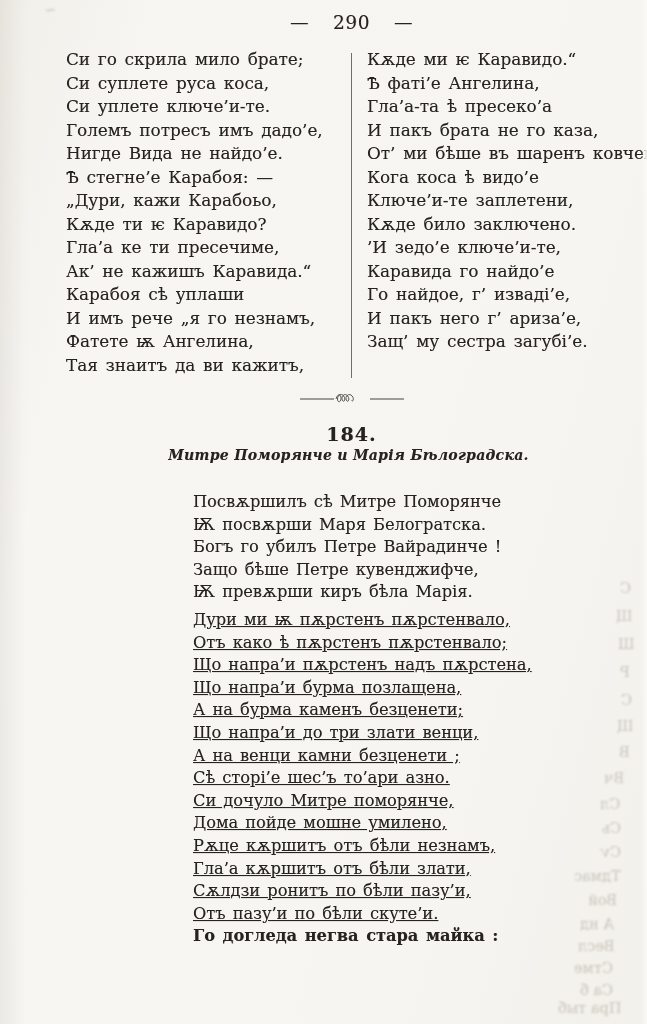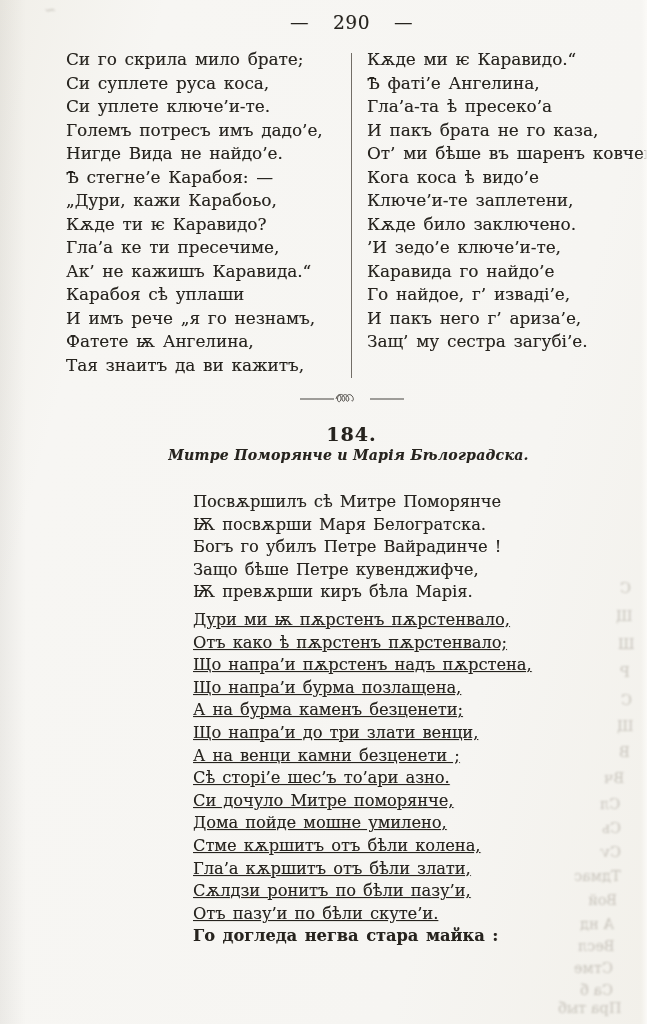--- a/index.html
+++ b/index.html
@@ -131,21 +131,21 @@
         <div class="vline">Дури ми ѭ пѫрстенъ пѫрстенвало,</div>
         <div class="vline">Отъ како ѣ пѫрстенъ пѫрстенвало;</div>
         <div class="vline">Що напра’и пѫрстенъ надъ пѫрстена,</div>
         <div class="vline">Що напра’и бурма позлащена,</div>
         <div class="vline">А на бурма каменъ безценети;</div>
         <div class="vline">Що напра’и до три злати венци,</div>
         <div class="vline">А на венци камни безценети ;</div>
         <div class="vline">Сѣ сторі’е шес’ъ то’ари азно.</div>
         <div class="vline">Си дочуло Митре поморянче,</div>
         <div class="vline">Дома пойде мошне умилено,</div>
-        <div class="vline">Стме кѫршитъ отъ бѣли колена,</div>
+        <div class="vline">Рѫце кѫршитъ отъ бѣли незнамъ,</div>
         <div class="vline">Гла’а кѫршитъ отъ бѣли злати,</div>
         <div class="vline">Сѫлдзи ронитъ по бѣли пазу’и,</div>
         <div class="vline">Отъ пазу’и по бѣли скуте’и.</div>
       </div>
     <div class="vline closing">Го догледа негва стара майка :</div>
   </div>
 
   <div class="bleed">
       <span class="bleed-mark" style="left: 44px; top: 2px;">~</span>
       <span class="bleed-mark" style="left: 620px; top: 580px;">С</span>

